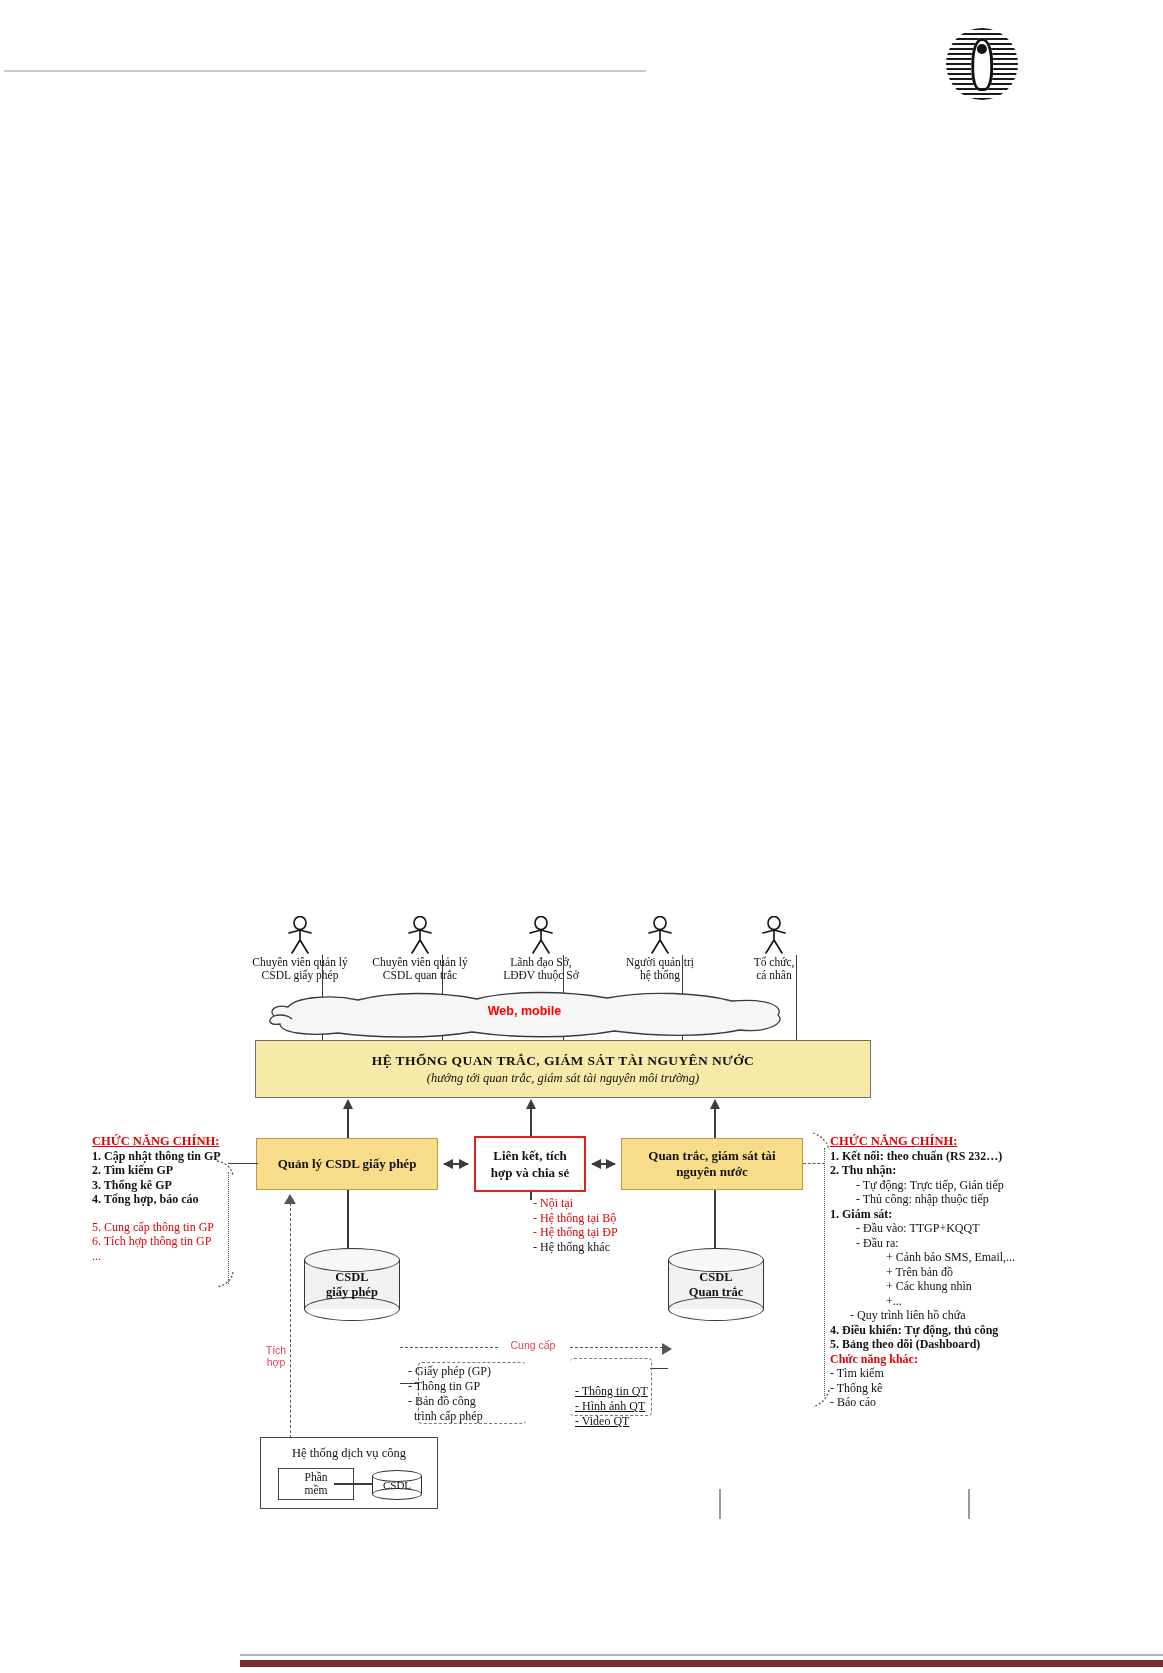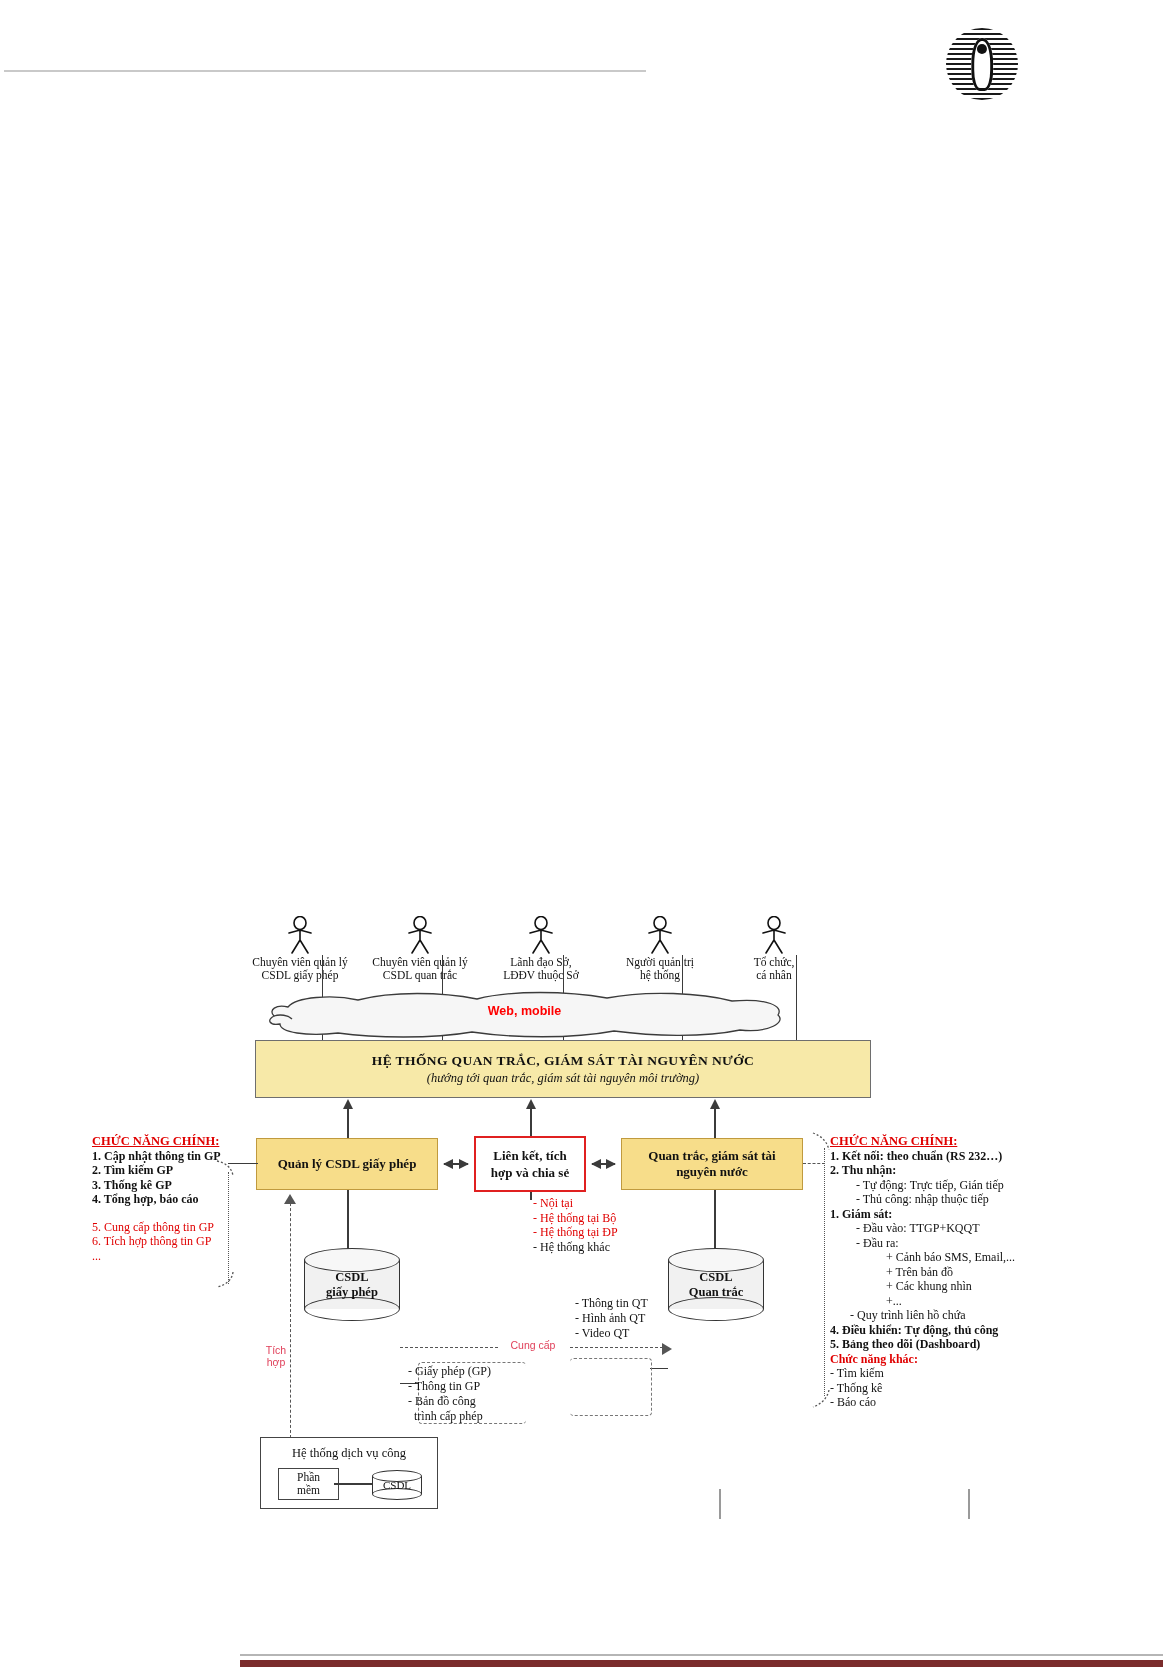--- a/index.html
+++ b/index.html
@@ -349,39 +349,39 @@
   <div class="dash-box" style="left:418px; top:1362px; width:108px; height:62px; border-right:none;"></div>
   <div class="list-note" style="left:408px; top:1364px; width:106px;">
     <div>- Giấy phép (GP)</div>
     <div>- Thông tin GP</div>
     <div>- Bản đồ công</div>
     <div style="padding-left:6px;">trình cấp phép</div>
   </div>
 
   <div class="plain-line" style="left:650px; top:1368px; width:18px; height:1.2px;"></div>
   <div class="dash-box" style="left:570px; top:1358px; width:82px; height:58px; border-left:none;"></div>
-  <div class="list-note" style="left:575px; top:1296px; width:80px;">
+  <div class="list-note" style="left:575px; top:1384px; width:80px;text-decoration:underline;">
     <div>- Thông tin QT</div>
     <div>- Hình ảnh QT</div>
     <div>- Video QT</div>
   </div>
 
   <div class="dash-v" style="left:290px; top:1198px; height:240px;"></div>
   <div class="abs" style="left:284px; top:1190px;">
     <svg width="12" height="10" viewBox="0 0 12 10">
         <path d="M6 0 L12 10 L0 10 Z" fill="#555"></path>
       </svg>
   </div>
   <div class="label-red-sm" style="left:258px; top:1344px; width:36px; white-space:pre-line;">Tích
 hợp</div>
 
   <div class="plain-box" style="left:260px; top:1437px; width:178px; height:72px;">
     <div class="cap">Hệ thống dịch vụ công</div>
   </div>
-  <div class="mini-box" style="left:278px; top:1468px; width:61px; height:32px; white-space:pre-line;">
+  <div class="mini-box" style="left:278px; top:1468px; width:76px; height:32px; white-space:pre-line;">
     <span>Phần
 mềm</span>
   </div>
   <div class="plain-line" style="left:334px; top:1483px; width:38px; height:1.5px;"></div>
   <div class="mini-cyl" style="left:372px; top:1470px; width:50px; height:30px;">
     <div class="mb"></div>
     <div class="mbo"></div>
     <div class="mt"></div>
     <div class="mtx">CSDL</div>
   </div>

